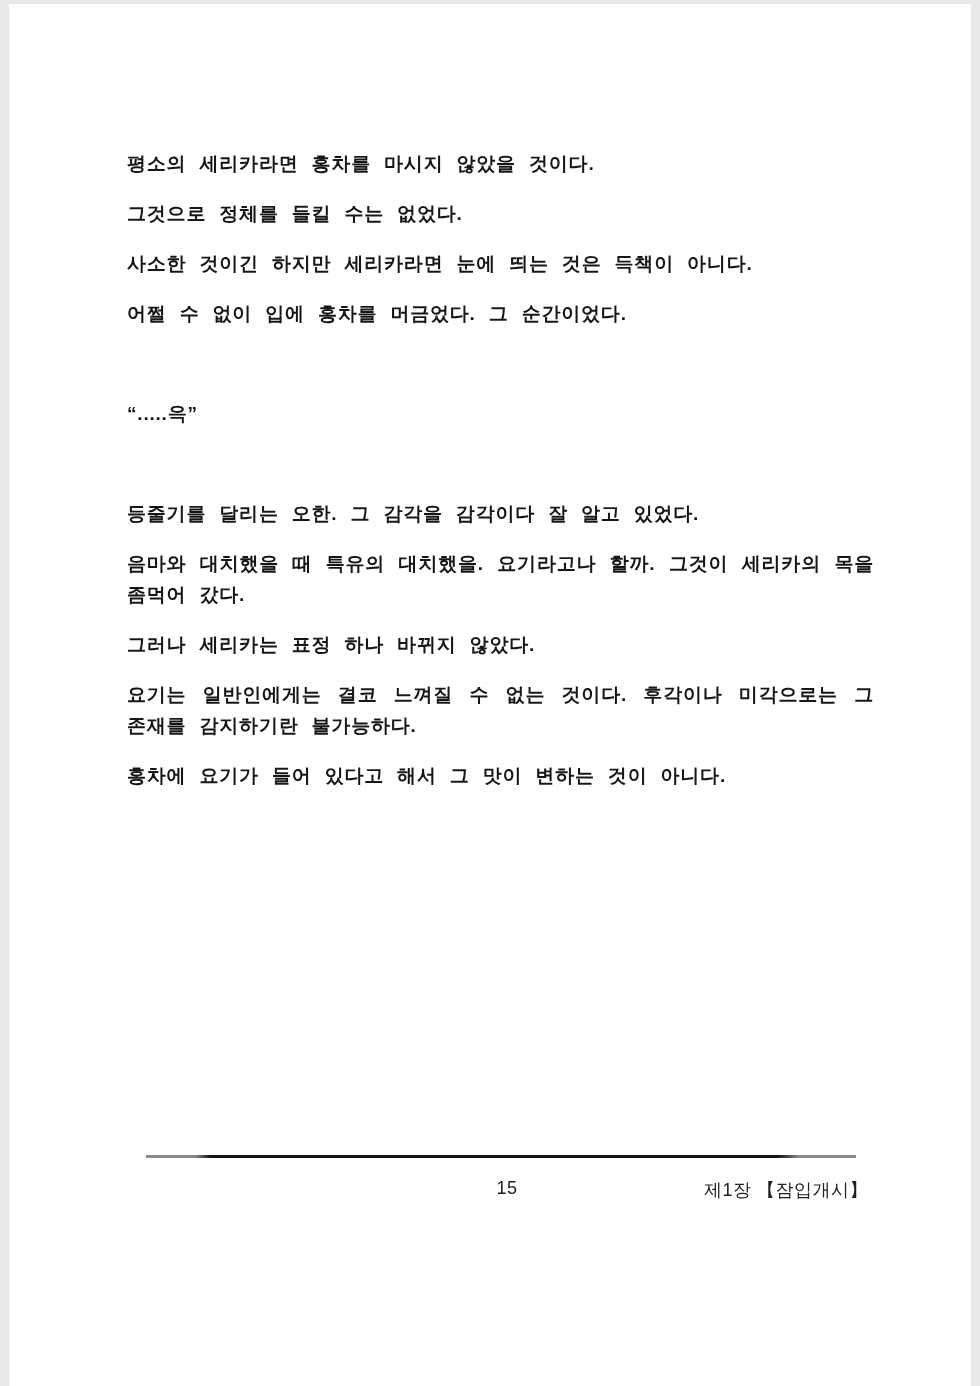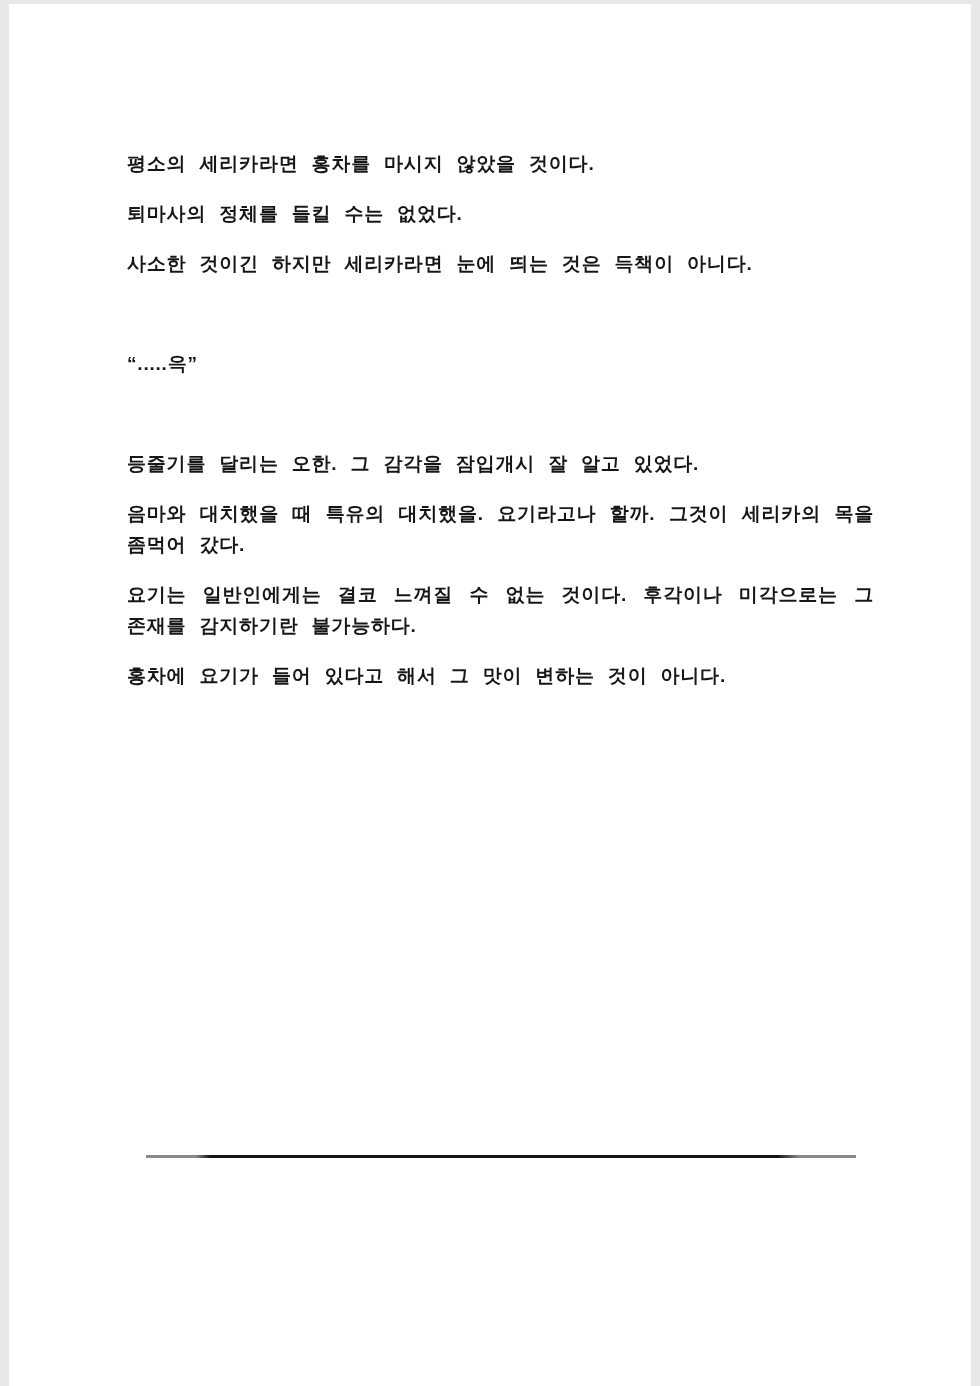--- a/index.html
+++ b/index.html
@@ -71,27 +71,33 @@
     white-space: nowrap;
   }
 </style>
 </head>
 <body>
 
 <div class="page">
 
   <div class="content">
     <p class="para">평소의 세리카라면 홍차를 마시지 않았을 것이다.</p>
-    <p class="para">퇴마사의 정체를 들킬 수는 없었다.</p>
+    <p class="para">그것으로 정체를 들킬 수는 없었다.</p>
     <p class="para">사소한 것이긴 하지만 세리카라면 눈에 띄는 것은 득책이 아니다.</p>
+    <p class="para">어쩔 수 없이 입에 홍차를 머금었다. 그 순간이었다.</p>
     <div class="blank-line"></div>
     <p class="para">“.....윽”</p>
     <div class="blank-line"></div>
-    <p class="para">등줄기를 달리는 오한. 그 감각을 잠입개시 잘 알고 있었다.</p>
+    <p class="para">등줄기를 달리는 오한. 그 감각을 감각이다 잘 알고 있었다.</p>
     <p class="para">음마와 대치했을 때 특유의 대치했을. 요기라고나 할까. 그것이 세리카의 목을 좀먹어 갔다.</p>
+    <p class="para">그러나 세리카는 표정 하나 바뀌지 않았다.</p>
     <p class="para">요기는 일반인에게는 결코 느껴질 수 없는 것이다. 후각이나 미각으로는 그 존재를 감지하기란 불가능하다.</p>
     <p class="para">홍차에 요기가 들어 있다고 해서 그 맛이 변하는 것이 아니다.</p>
   </div>
 
   <div class="footer-rule"></div>
 
+  <div class="footer-row">
+    <span class="page-number">15</span>
+    <span class="chapter-label">제1장 【잠입개시】</span>
+  </div>
 
 </div>
 
 </body></html>

